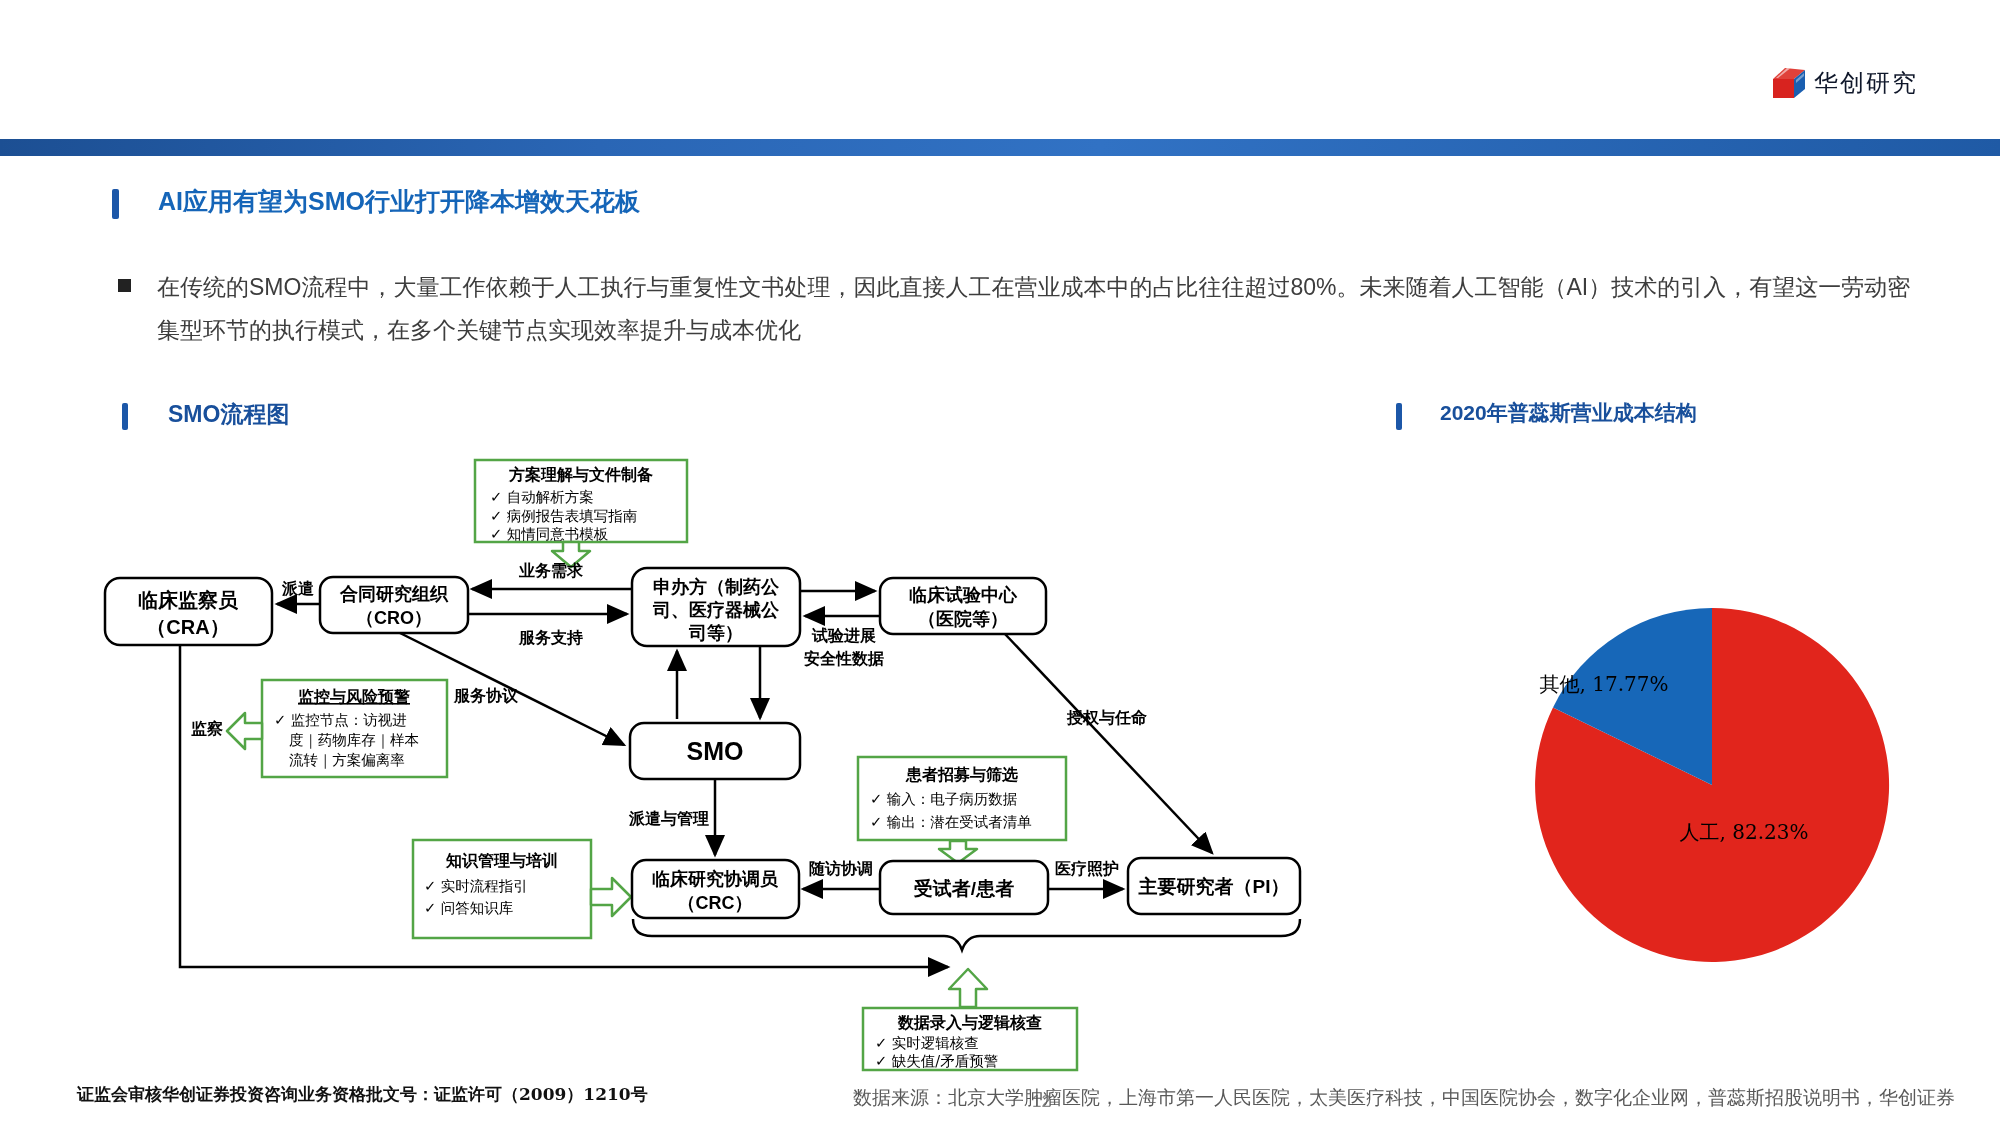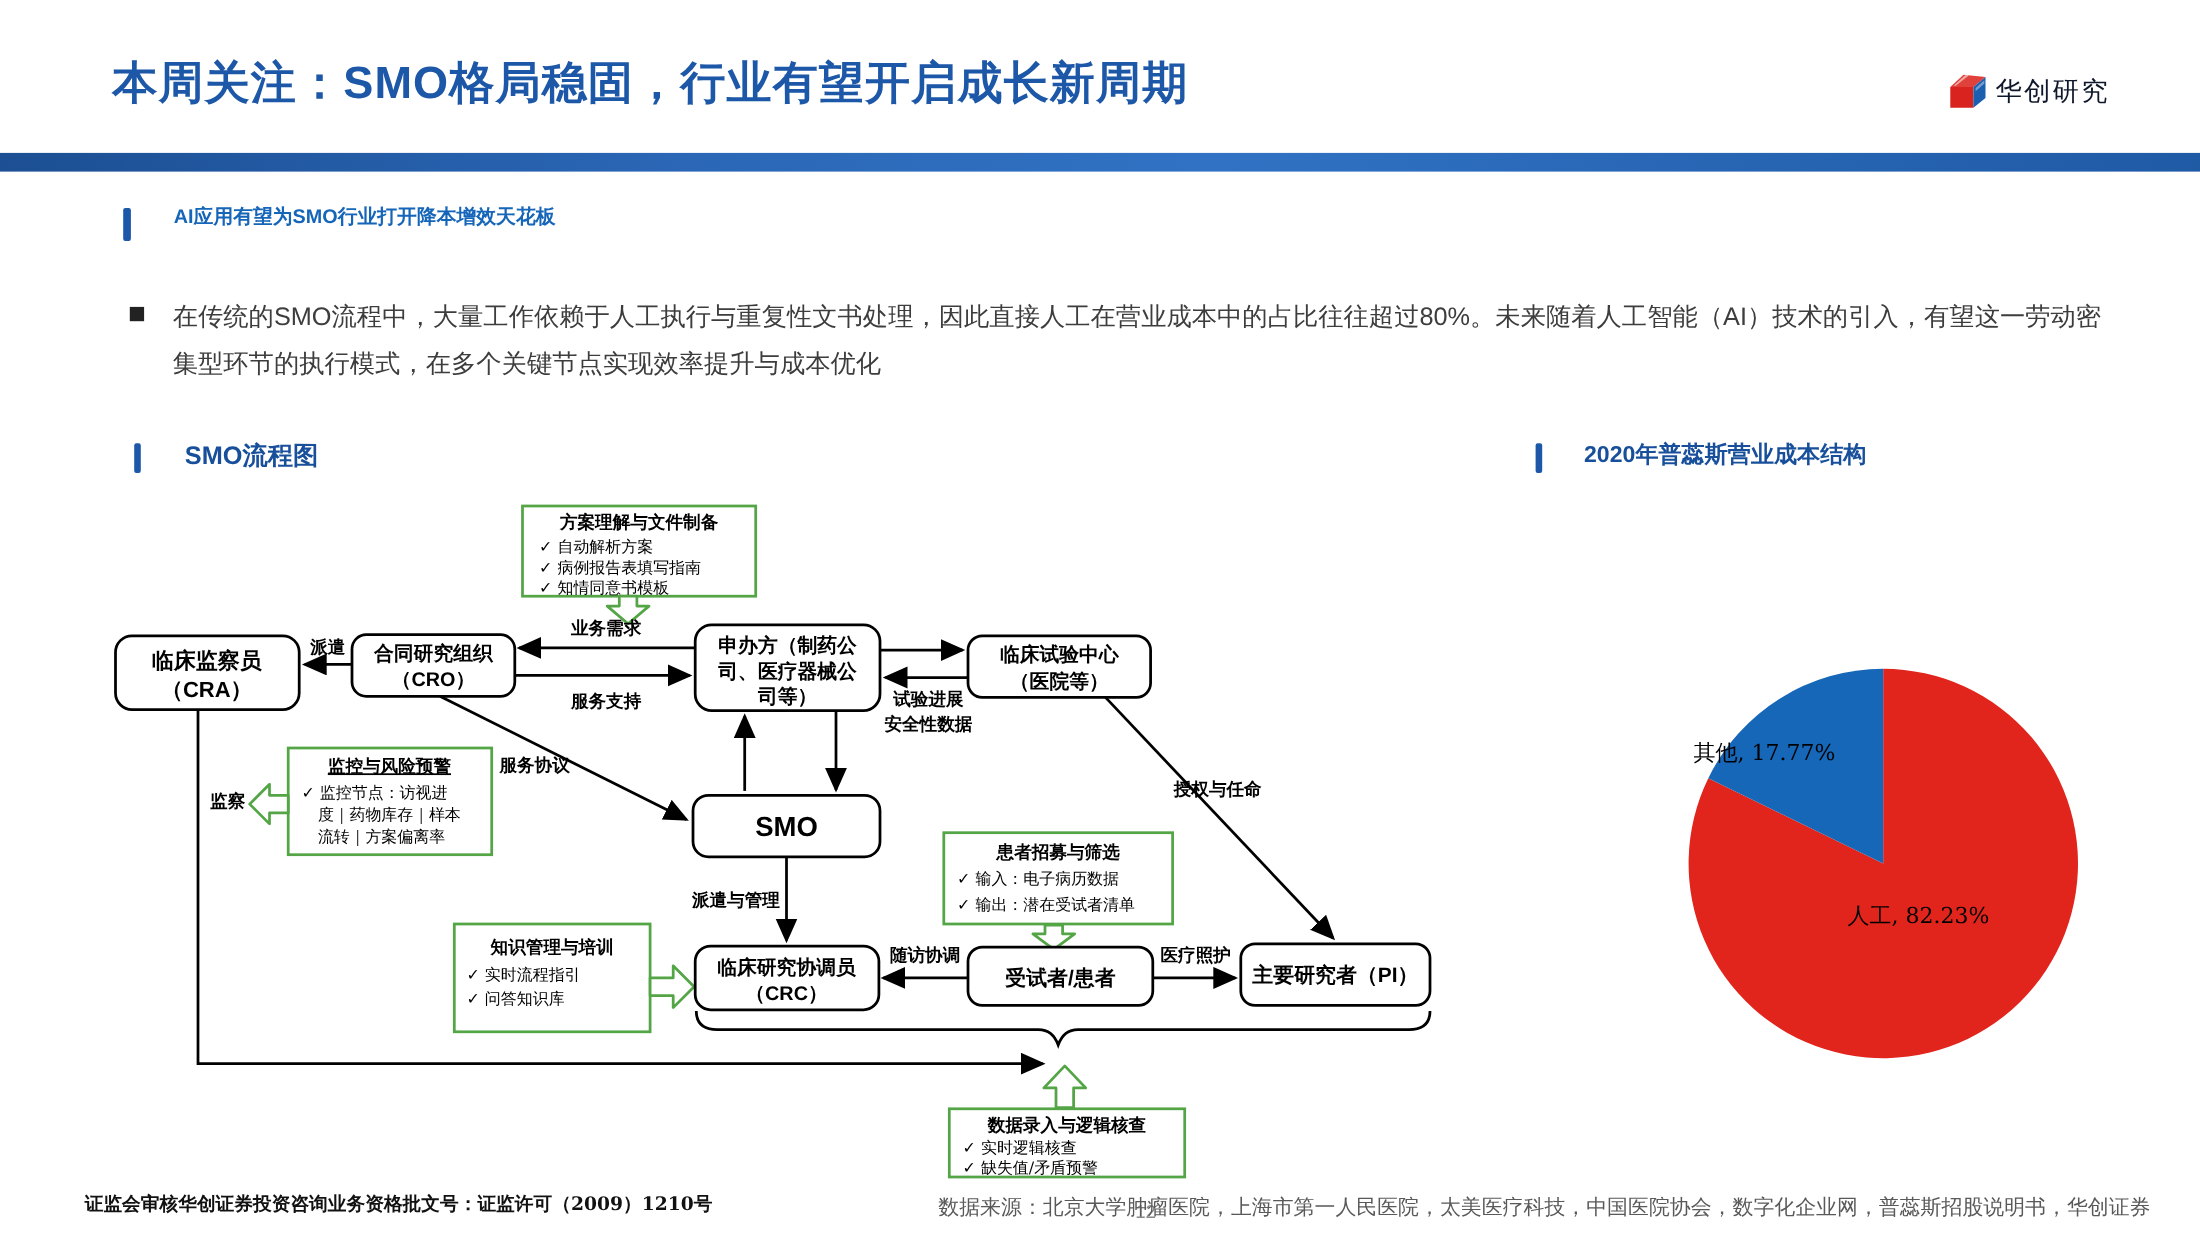--- a/index.html
+++ b/index.html
@@ -6,21 +6,21 @@
   #slide{position:relative;width:2000px;height:1125px;background:#ffffff;overflow:hidden;
          font-family:"Liberation Sans",sans-serif;}
   .abs{position:absolute;}
   #page-title{left:102px;top:48px;font-size:41px;font-weight:bold;color:#1c57a8;letter-spacing:1px;}
   #top-band{left:0;top:139px;width:2000px;height:17px;
             background:linear-gradient(100deg,#1c4f93 0%,#2a66b5 30%,#3172c4 55%,#1f5aa5 100%);}
   #brand{left:1770px;top:64px;display:flex;align-items:center;gap:6px;}
   #brand-text{font-size:24px;font-weight:normal;color:#0f172a;letter-spacing:2px;}
   .sec-bar{width:7px;background:#1c57a8;border-radius:2px;}
   #intro-bar{left:112px;top:189px;height:30px;}
-  #intro-heading{left:158px;top:185px;font-size:18px;font-weight:bold;color:#1565b8;}
+  #intro-heading{left:158px;top:185px;font-size:25px;font-weight:bold;color:#1565b8;}
   #bullet-square{left:118px;top:279px;width:13px;height:13px;background:#222;}
   #bullet-text{left:157px;top:266px;width:1758px;font-size:23px;line-height:1.85;color:#3d3d3d;}
   #flow-bar{left:122px;top:403px;height:27px;width:6px;}
   #flow-heading{left:168px;top:399px;font-size:23px;font-weight:bold;color:#184f9b;}
   #chart-bar{left:1396px;top:403px;height:27px;width:6px;}
   #chart-heading{left:1440px;top:399px;font-size:21px;font-weight:bold;color:#184f9b;}
   #diagram{left:0;top:0;width:2000px;height:1125px;}
   #footer-license{left:77px;top:1083px;font-family:"DejaVu Serif",serif;font-weight:bold;
                   font-size:17px;color:#111;}
   #footer-page{left:1032px;top:1092px;font-size:17px;color:#8a8a8a;z-index:1;}
@@ -36,21 +36,20 @@
   .node{fill:#fff;stroke:#000;stroke-width:2.5;}
   .gbox{fill:#fff;stroke:#53a546;stroke-width:2.5;}
   .garrow{fill:#fff;stroke:#53a546;stroke-width:2.5;stroke-linejoin:round;}
   .flowline{stroke:#000;stroke-width:2.5;fill:none;}
 </style>
 </head>
 <body>
 
 <div id="slide">
 
-  <div id="page-title" class="abs">本周关注：SMO格局稳固，行业有望开启成长新周期</div>
 
   <div id="brand" class="abs">
     <svg width="38" height="38" viewBox="0 0 38 38">
       <polygon points="3,15 15,4 35,6 24,15" fill="#e0413a"></polygon>
       <polygon points="3,15 24,15 24,34 3,34" fill="#d8231f"></polygon>
       <polygon points="24,15 35,6 35,25 24,34" fill="#1a5fb0"></polygon>
       <polygon points="6,14 17,4 20,4.4 8,14" fill="#ffffff" opacity="0.55"></polygon>
       <polygon points="26,16 34,9 34,12 26,19" fill="#ffffff" opacity="0.4"></polygon>
     </svg>
     <span id="brand-text">华创研究</span>

